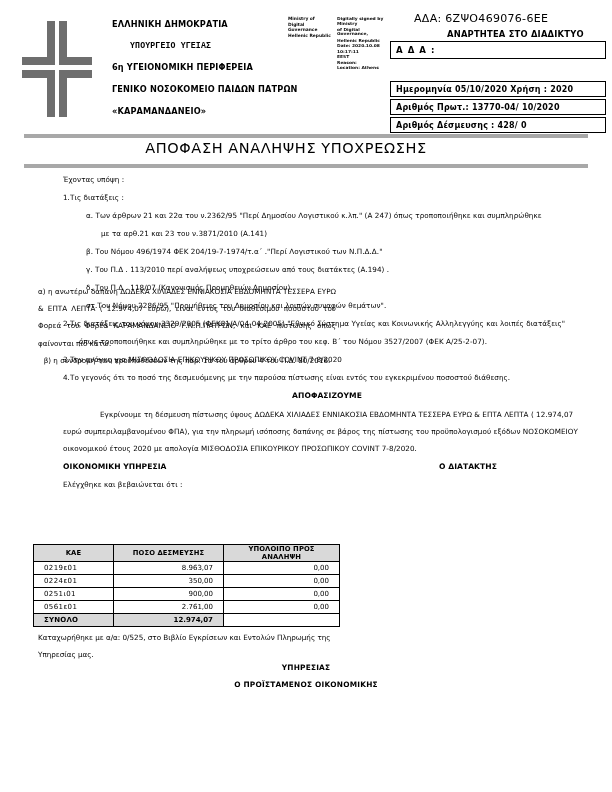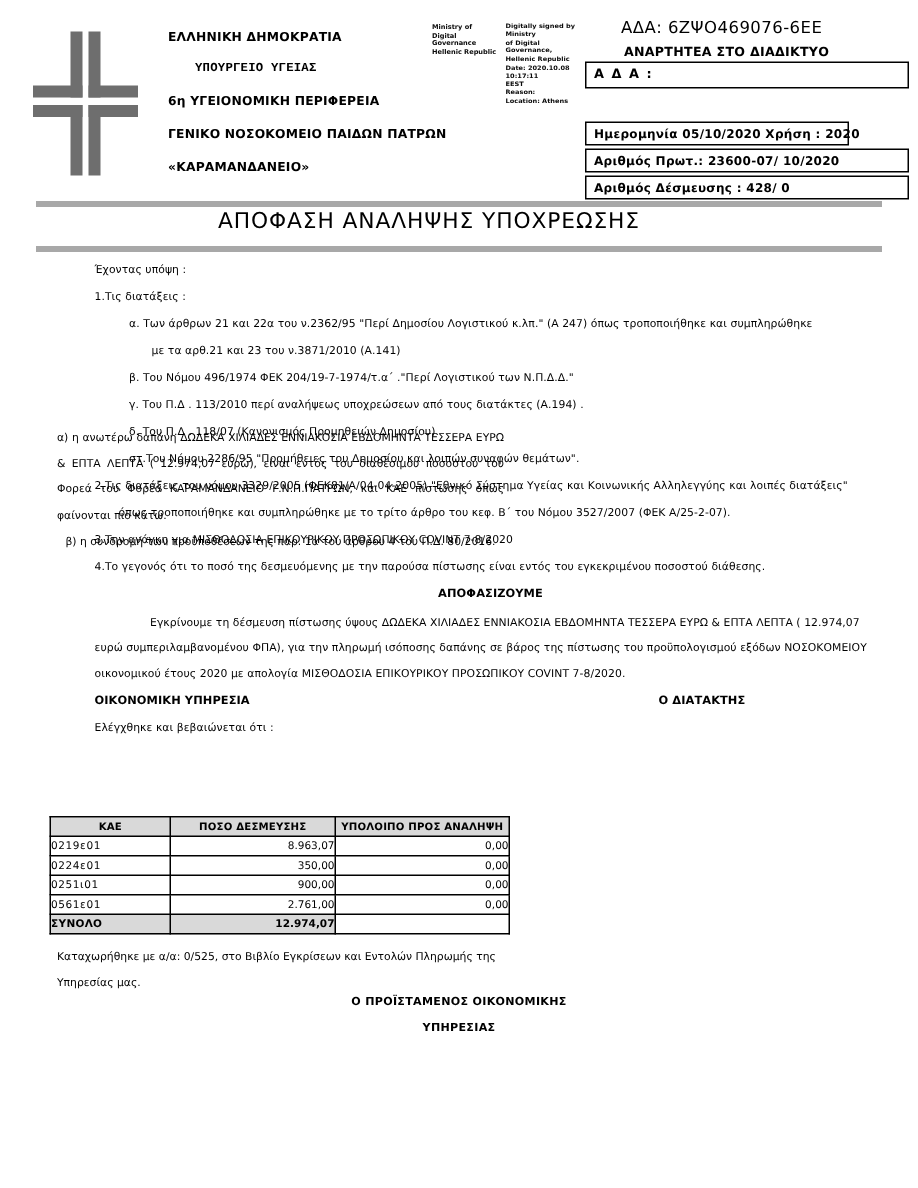--- a/index.html
+++ b/index.html
@@ -86,21 +86,21 @@
   .ada-code {
     position: absolute;
     left: 414px;
     top: 12px;
     font-size: 11px;
     letter-spacing: 0.3px;
     white-space: nowrap;
   }
   .anartitea {
     position: absolute;
-    left: 416px;
+    left: 447px;
     top: 29px;
     font-size: 8.4px;
     font-weight: bold;
     letter-spacing: 0.2px;
     white-space: nowrap;
   }
 
   
   .hbox {
     position: absolute;
@@ -109,21 +109,21 @@
     font-size: 8px;
     font-weight: bold;
     letter-spacing: 0.2px;
     display: flex;
     align-items: center;
     padding-left: 5px;
     white-space: nowrap;
     background: #fff;
   }
   .box-ada  { left: 390px; top: 41px;  width: 216px; height: 18px; font-size: 8.6px; letter-spacing: 1px; }
-  .box-date { left: 390px; top: 81px;  width: 176px; height: 16px; }
+  .box-date { left: 390px; top: 81px;  width: 216px; height: 16px; }
   .box-prot { left: 390px; top: 99px;  width: 216px; height: 16px; }
   .box-desm { left: 390px; top: 117px; width: 216px; height: 16px; }
 
   
   .rule {
     position: absolute;
     left: 24px;
     width: 564px;
     height: 4px;
     background: #a8a8a8;
@@ -175,21 +175,21 @@
     left: 33px;
     top: 544px;
     width: 306px;
     border-collapse: collapse;
     font-size: 7px;
     table-layout: fixed;
   }
   .tbl td, .tbl th {
     border: 1px solid #000;
     height: 13px;
-    padding: 0 0;
+    padding: 0 10px;
     box-sizing: border-box;
     font-weight: normal;
   }
   .tbl thead th {
     background: #d9d9d9;
     font-weight: bold;
     text-align: center;
     font-size: 6.8px;
     letter-spacing: 0.1px;
   }
@@ -270,21 +270,21 @@
         <div>Reason:</div>
         <div>Location: Athens</div>
       </div>
     </div>
 
     <div class="ada-code">ΑΔΑ: 6ΖΨΟ469076-6ΕΕ</div>
     <div class="anartitea">ΑΝΑΡΤΗΤΕΑ ΣΤΟ ΔΙΑΔΙΚΤΥΟ</div>
 
     <div class="hbox box-ada">Α Δ Α :</div>
     <div class="hbox box-date">Ημερομηνία 05/10/2020 Χρήση : 2020</div>
-    <div class="hbox box-prot">Αριθμός Πρωτ.: 23600-07/ 10/2020</div>
+    <div class="hbox box-prot">Αριθμός Πρωτ.: 13770-04/ 10/2020</div>
     <div class="hbox box-desm">Αριθμός Δέσμευσης : 428/ 0</div>
   </div>
 
   <div class="rule rule-top"></div>
   <div class="doc-title">ΑΠΟΦΑΣΗ ΑΝΑΛΗΨΗΣ ΥΠΟΧΡΕΩΣΗΣ</div>
   <div class="rule rule-bottom"></div>
 
   <div class="body-area">
 
     <div class="ln" style="left:24px;  top:4px;">Έχοντας υπόψη :</div>
@@ -357,17 +357,17 @@
         <td class="num blank"></td>
       </tr>
     </tbody>
   </table>
 
   <div class="footer-just">
     <p class="last">Καταχωρήθηκε με α/α: 0/525, στο Βιβλίο Εγκρίσεων και Εντολών Πληρωμής της Υπηρεσίας μας.</p>
   </div>
 
   <div class="sign-block">
+    <div>ΥΠΗΡΕΣΙΑΣ</div>
     <div>Ο ΠΡΟΪΣΤΑΜΕΝΟΣ ΟΙΚΟΝΟΜΙΚΗΣ</div>
-    <div>ΥΠΗΡΕΣΙΑΣ</div>
   </div>
 
 </div>
 
 </body></html>

